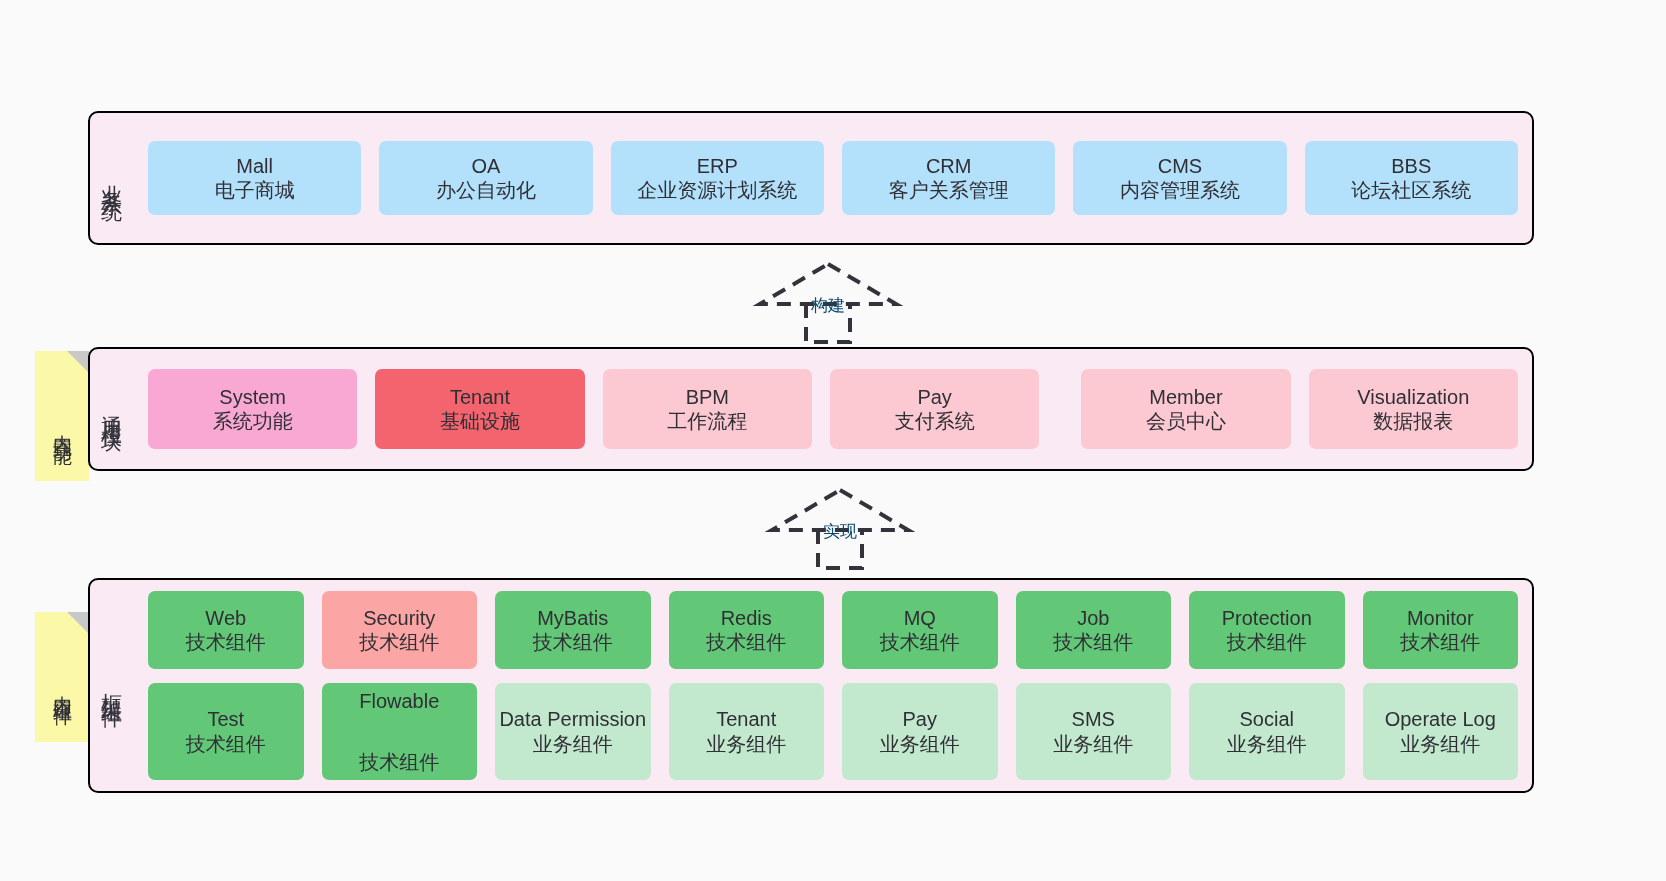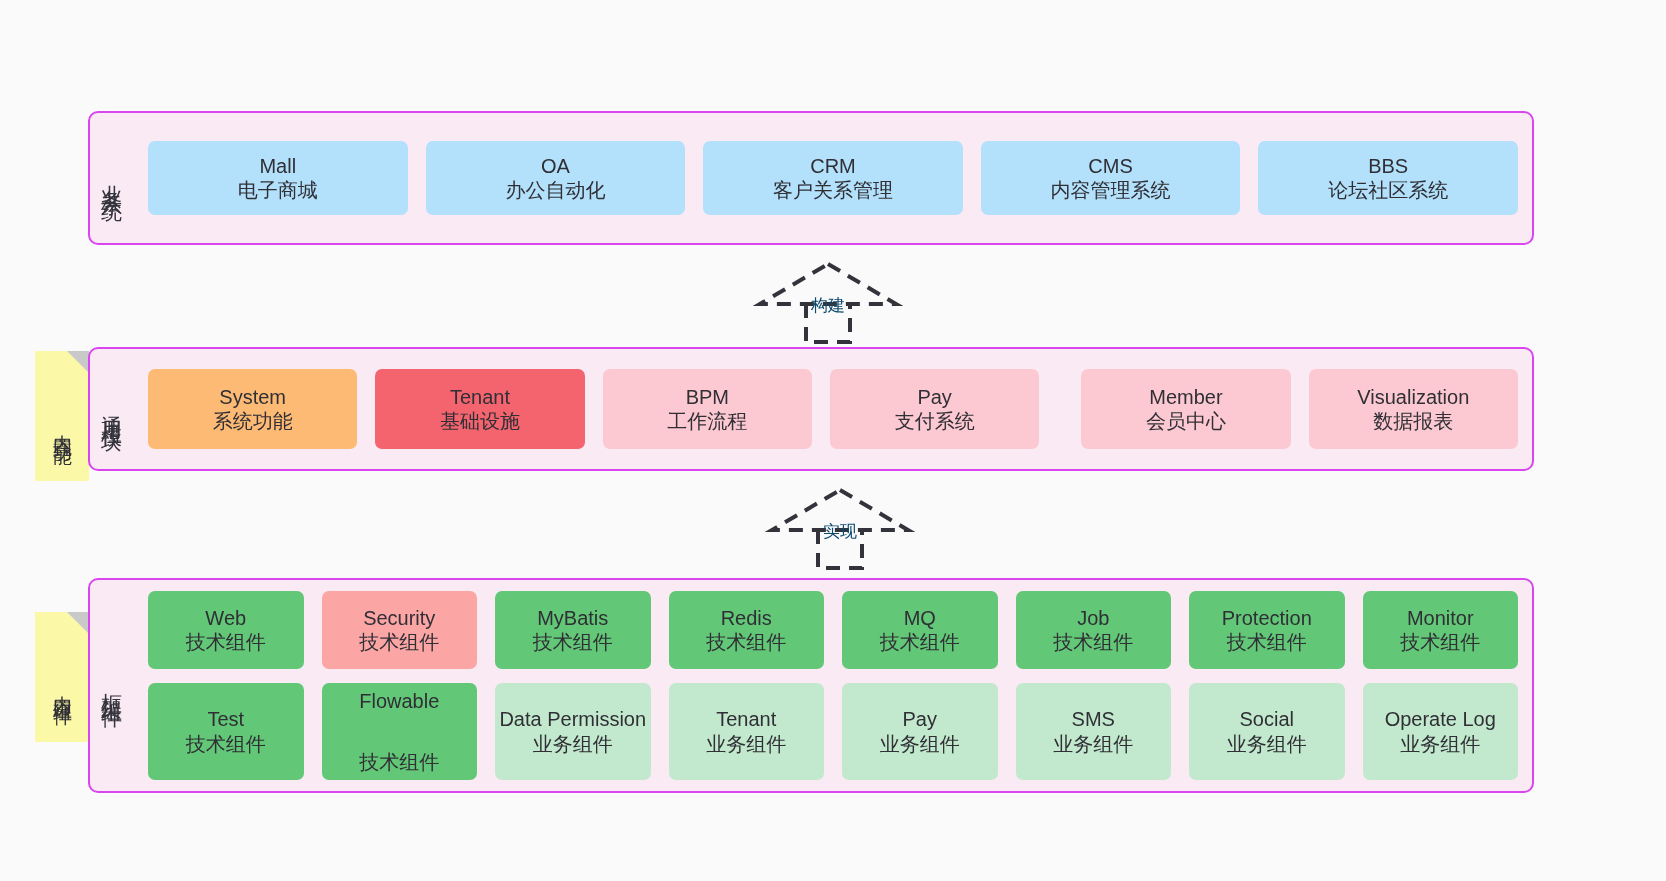--- a/index.html
+++ b/index.html
@@ -8,21 +8,21 @@
     background: #fafafa;
     font-family: "Liberation Sans", "DejaVu Sans", sans-serif;
     overflow: hidden;
   }
   .canvas { position: relative; width: 1666px; height: 881px; background: #fafafa; }
 
   
   .layer {
     position: absolute;
     background: #f9eaf4;
-    border: 2px solid #d946ef;
+    border: 2px solid #000000;
     border-radius: 10px;
     display: flex;
     align-items: stretch;
   }
   .layer-title {
     flex: 0 0 auto;
     width: 44px;
     display: flex;
     align-items: center;
     justify-content: center;
@@ -117,20 +117,24 @@
       <div class="row">
         <div class="cell" style="background:#b3e0fb; min-height:74px;">
           <span class="t1">Mall</span>
           <span class="t2">电子商城</span>
         </div>
         <div class="cell" style="background:#b3e0fb; min-height:74px;">
           <span class="t1">OA</span>
           <span class="t2">办公自动化</span>
         </div>
         <div class="cell" style="background:#b3e0fb; min-height:74px;">
+          <span class="t1">ERP</span>
+          <span class="t2">企业资源计划系统</span>
+        </div>
+        <div class="cell" style="background:#b3e0fb; min-height:74px;">
           <span class="t1">CRM</span>
           <span class="t2">客户关系管理</span>
         </div>
         <div class="cell" style="background:#b3e0fb; min-height:74px;">
           <span class="t1">CMS</span>
           <span class="t2">内容管理系统</span>
         </div>
         <div class="cell" style="background:#b3e0fb; min-height:74px;">
           <span class="t1">BBS</span>
           <span class="t2">论坛社区系统</span>
@@ -152,21 +156,21 @@
   <div class="note" style="left:35px; top:351px; height:130px;">
     <div class="fold"></div>
     <span>内置功能</span>
   </div>
   <div class="layer" id="layer-1" style="left:88px; top:347px; width:1446px; height:124px;">
     <div class="layer-title">
       <span>通用模块</span>
     </div>
     <div class="layer-body">
       <div class="row">
-        <div class="cell" style="background:#fdba74; min-height:80px;">
+        <div class="cell" style="background:#f9a8d4; min-height:80px;">
           <span class="t1">System</span>
           <span class="t2">系统功能</span>
         </div>
         <div class="cell" style="background:#f4646e; min-height:80px;">
           <span class="t1">Tenant</span>
           <span class="t2">基础设施</span>
         </div>
         <div class="cell" style="background:#fcc9d2; min-height:80px;">
           <span class="t1">BPM</span>
           <span class="t2">工作流程</span>

